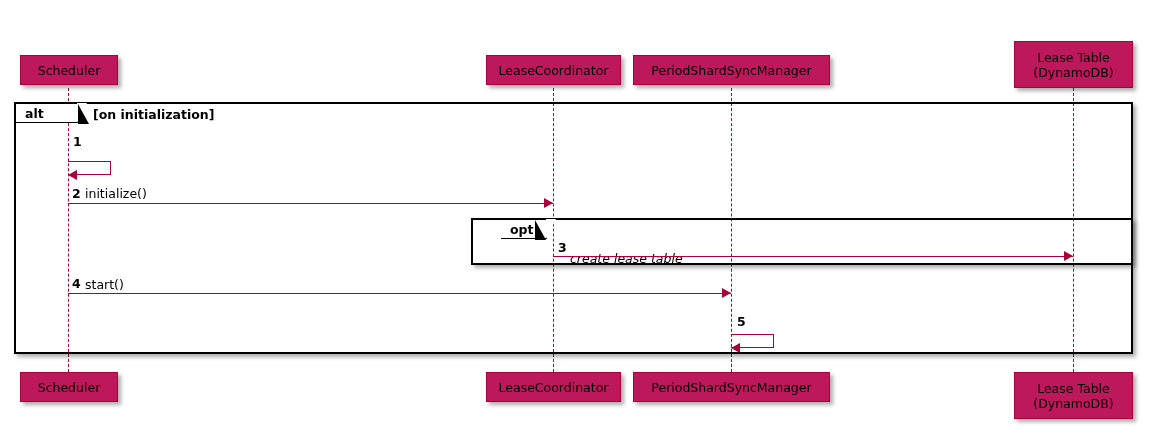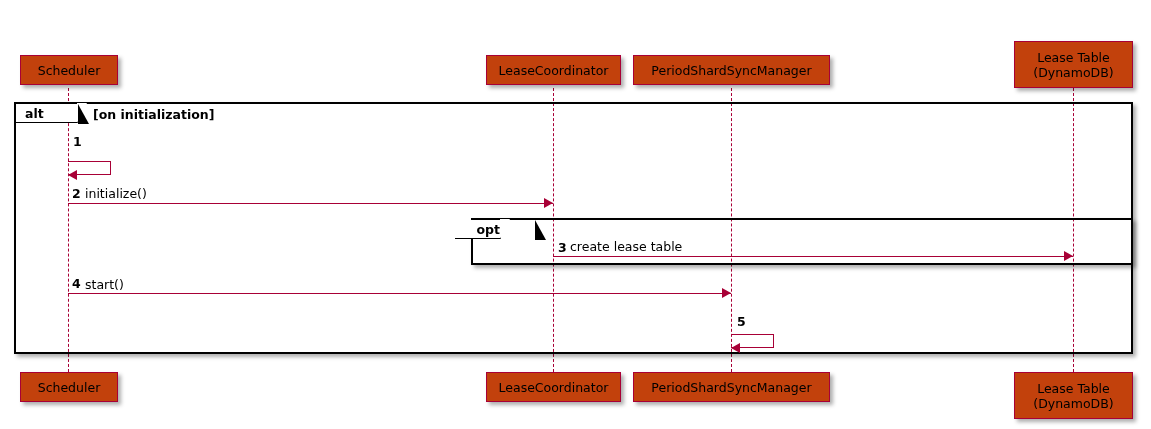--- a/index.html
+++ b/index.html
@@ -25,21 +25,21 @@
     text-align: center;
     font-size: 15px;
     font-weight: normal;
     color: #000000;
     letter-spacing: 0.1px;
   }
   
   .participant {
     position: absolute;
     box-sizing: border-box;
-    background: #c2410c;
+    background: #be185d;
     border: 1.5px solid #A80036;
     color: #000000;
     font-size: 12.5px;
     line-height: 15px;
     text-align: center;
     display: flex;
     align-items: center;
     justify-content: center;
     box-shadow: 3px 3px 4px rgba(0,0,0,0.32);
     white-space: pre-line;
@@ -151,36 +151,36 @@
   <div class="lifeline" style="left:1073px; top:88px; height:284px;"></div>
 
   <div class="frame" style="left:14px; top:102px; width:1119px; height:252px;"></div>
   <div class="frame-tab" style="left:16px; top:104px; width:62px;">
     <span>alt</span>
   </div>
   <div class="frame-tab-notch" style="left:78px; top:104px;"></div>
   <div class="frame-label" style="left:93px; top:107px;">[on initialization]</div>
 
   <div class="frame" style="left:471px; top:218px; width:662px; height:47px;"></div>
-  <div class="frame-tab" style="left:455px; top:220px; width:46px;justify-content:flex-end;">
+  <div class="frame-tab" style="left:501px; top:220px; width:46px;">
     <span>opt</span>
   </div>
   <div class="frame-tab-notch" style="left:535px; top:220px;"></div>
 
   <div class="msg-num" style="left:73px; top:134px;">1</div>
   <div class="selfcall" style="left:68px; top:161px; width:43px; height:14px;"></div>
   <div class="msg-arrow left" style="left:68px; top:170px;"></div>
 
   <div class="msg-num" style="left:72px; top:186px;">2</div>
   <div class="msg-text" style="left:85px; top:187px;">initialize()</div>
   <div class="msg-line" style="left:68px; top:203px; width:485px;"></div>
   <div class="msg-arrow right" style="left:544px; top:198px;"></div>
 
   <div class="msg-num" style="left:558px; top:240px;">3</div>
-  <div class="msg-text" style="left:570px; top:240px;">create lease table</div>
+  <div class="msg-text" style="left:570px; top:252px;font-style:italic;">create lease table</div>
   <div class="msg-line" style="left:553px; top:256px; width:520px;"></div>
   <div class="msg-arrow right" style="left:1064px; top:251px;"></div>
 
   <div class="msg-num" style="left:72px; top:276px;">4</div>
   <div class="msg-text" style="left:85px; top:278px;">start()</div>
   <div class="msg-line" style="left:68px; top:293px; width:663px;"></div>
   <div class="msg-arrow right" style="left:722px; top:288px;"></div>
 
   <div class="msg-num" style="left:737px; top:314px;">5</div>
   <div class="selfcall" style="left:731px; top:334px; width:43px; height:14px;"></div>

